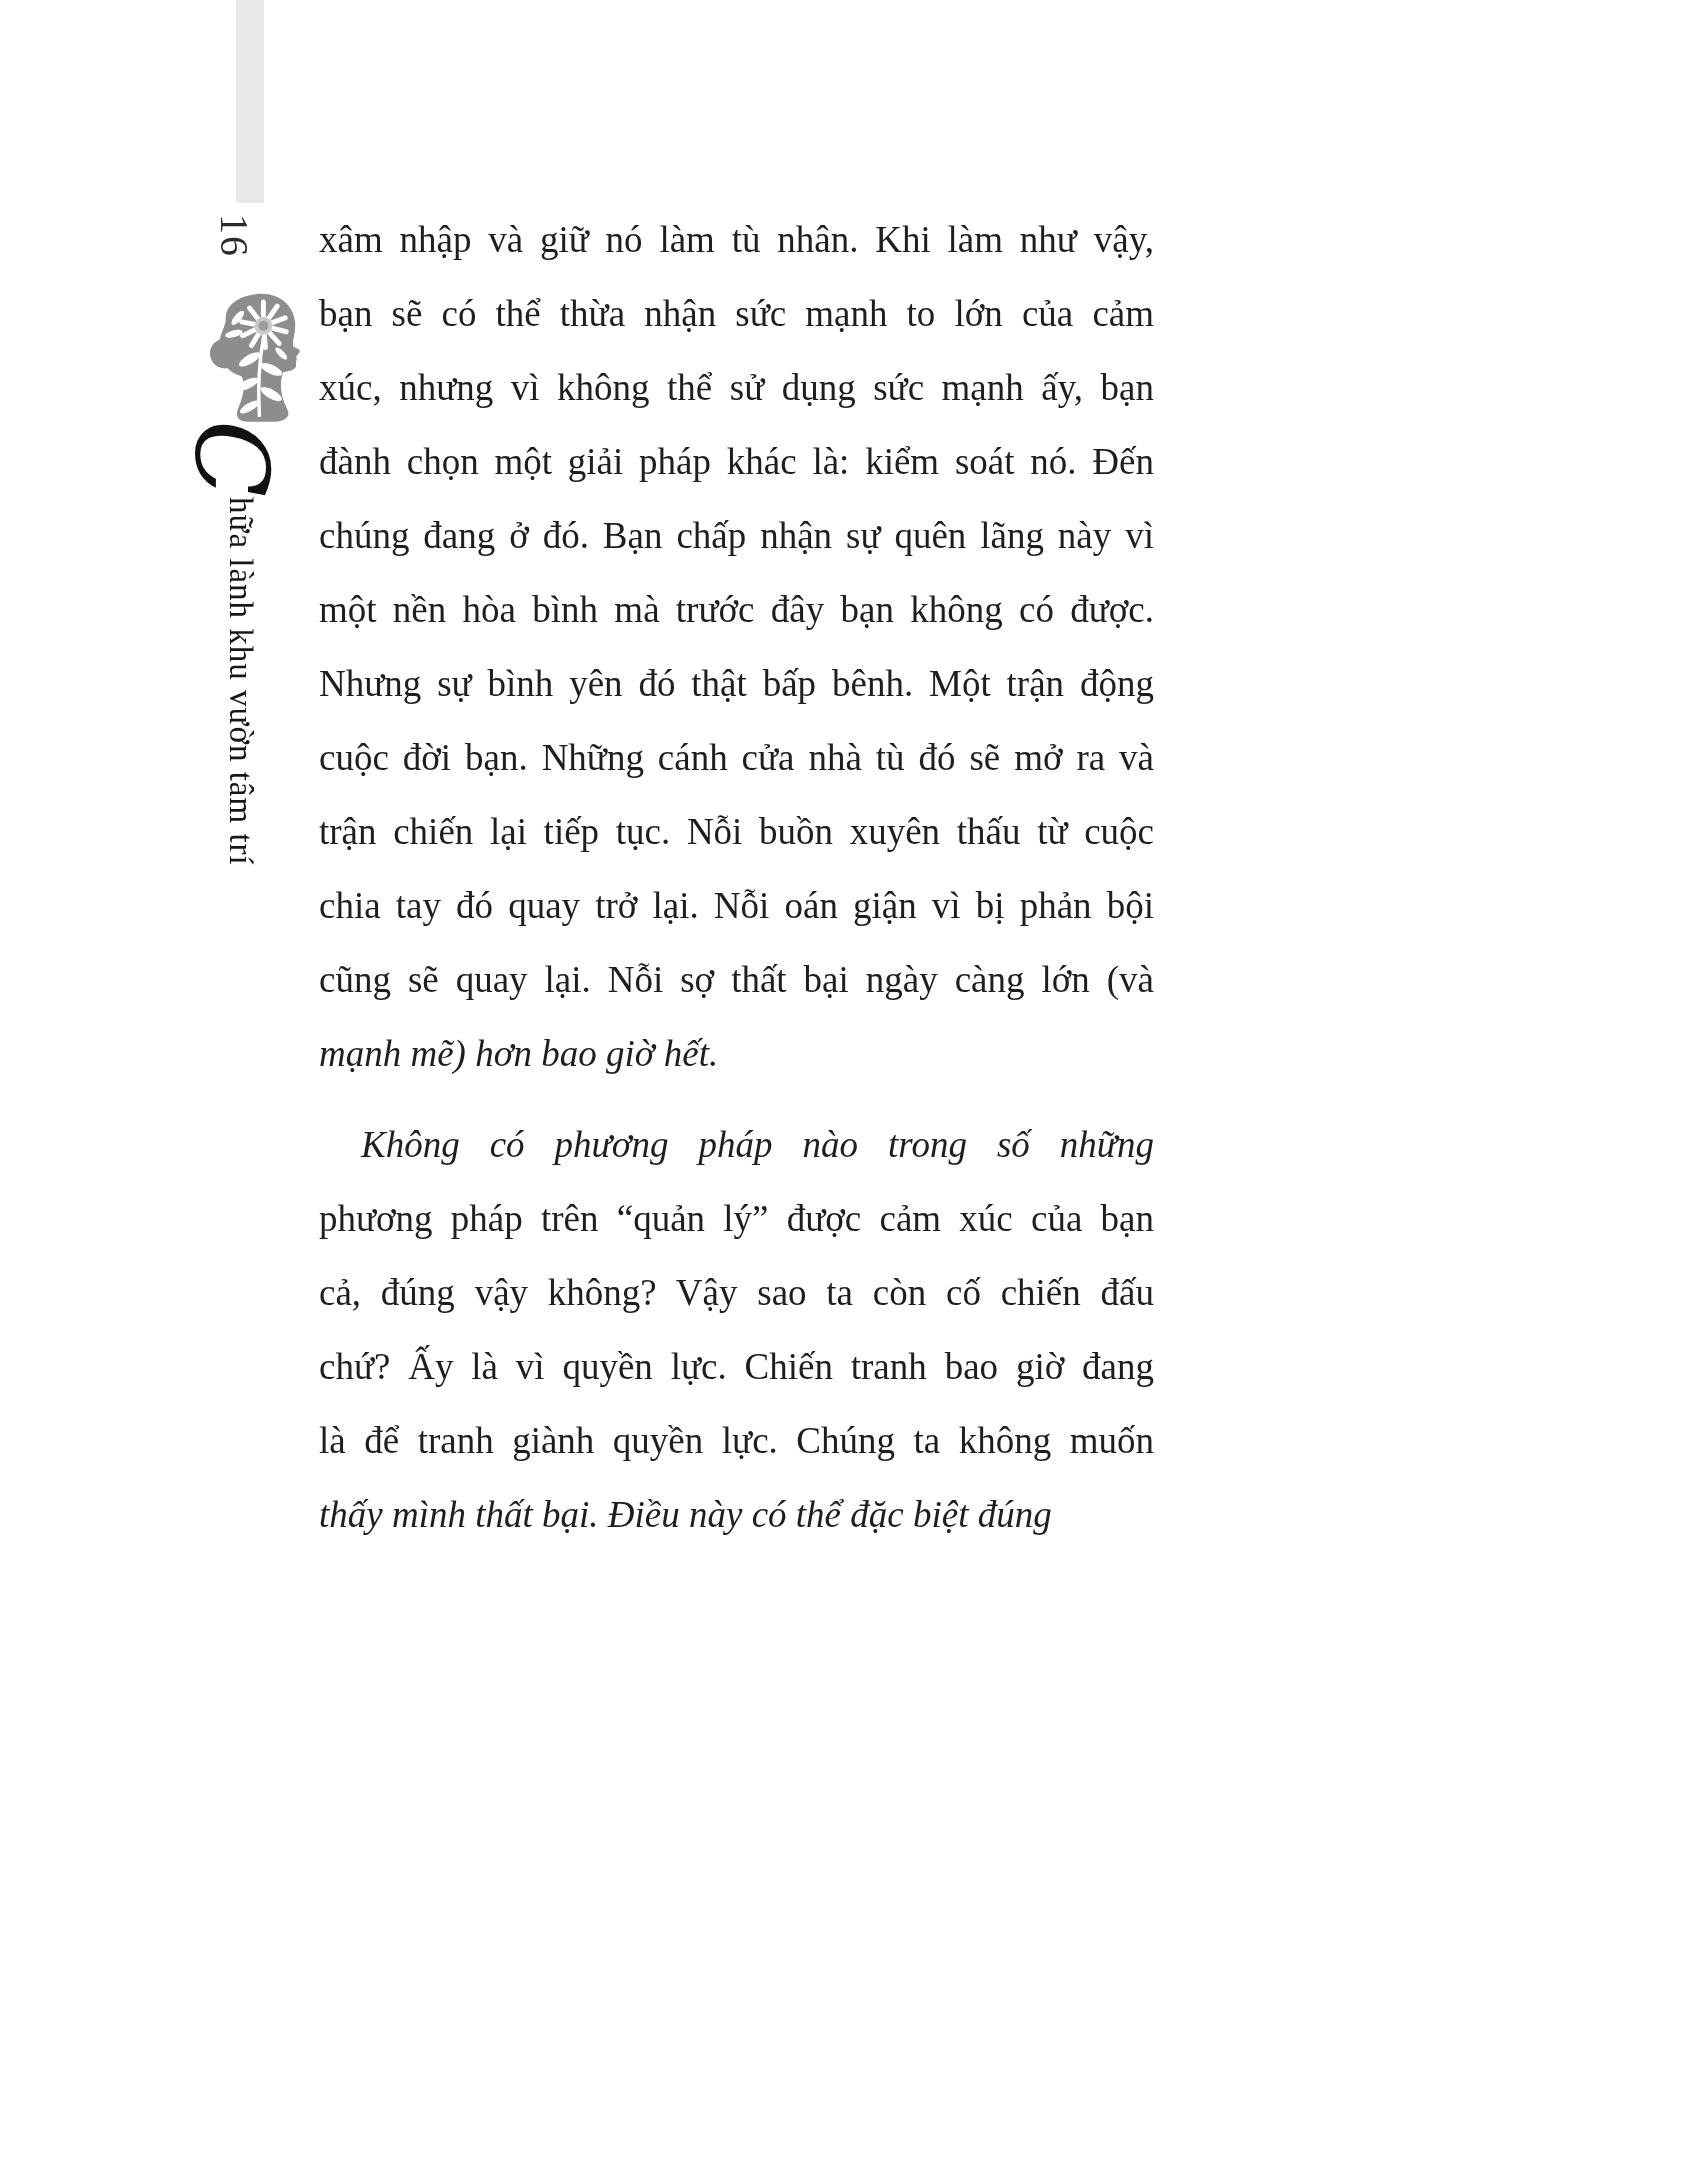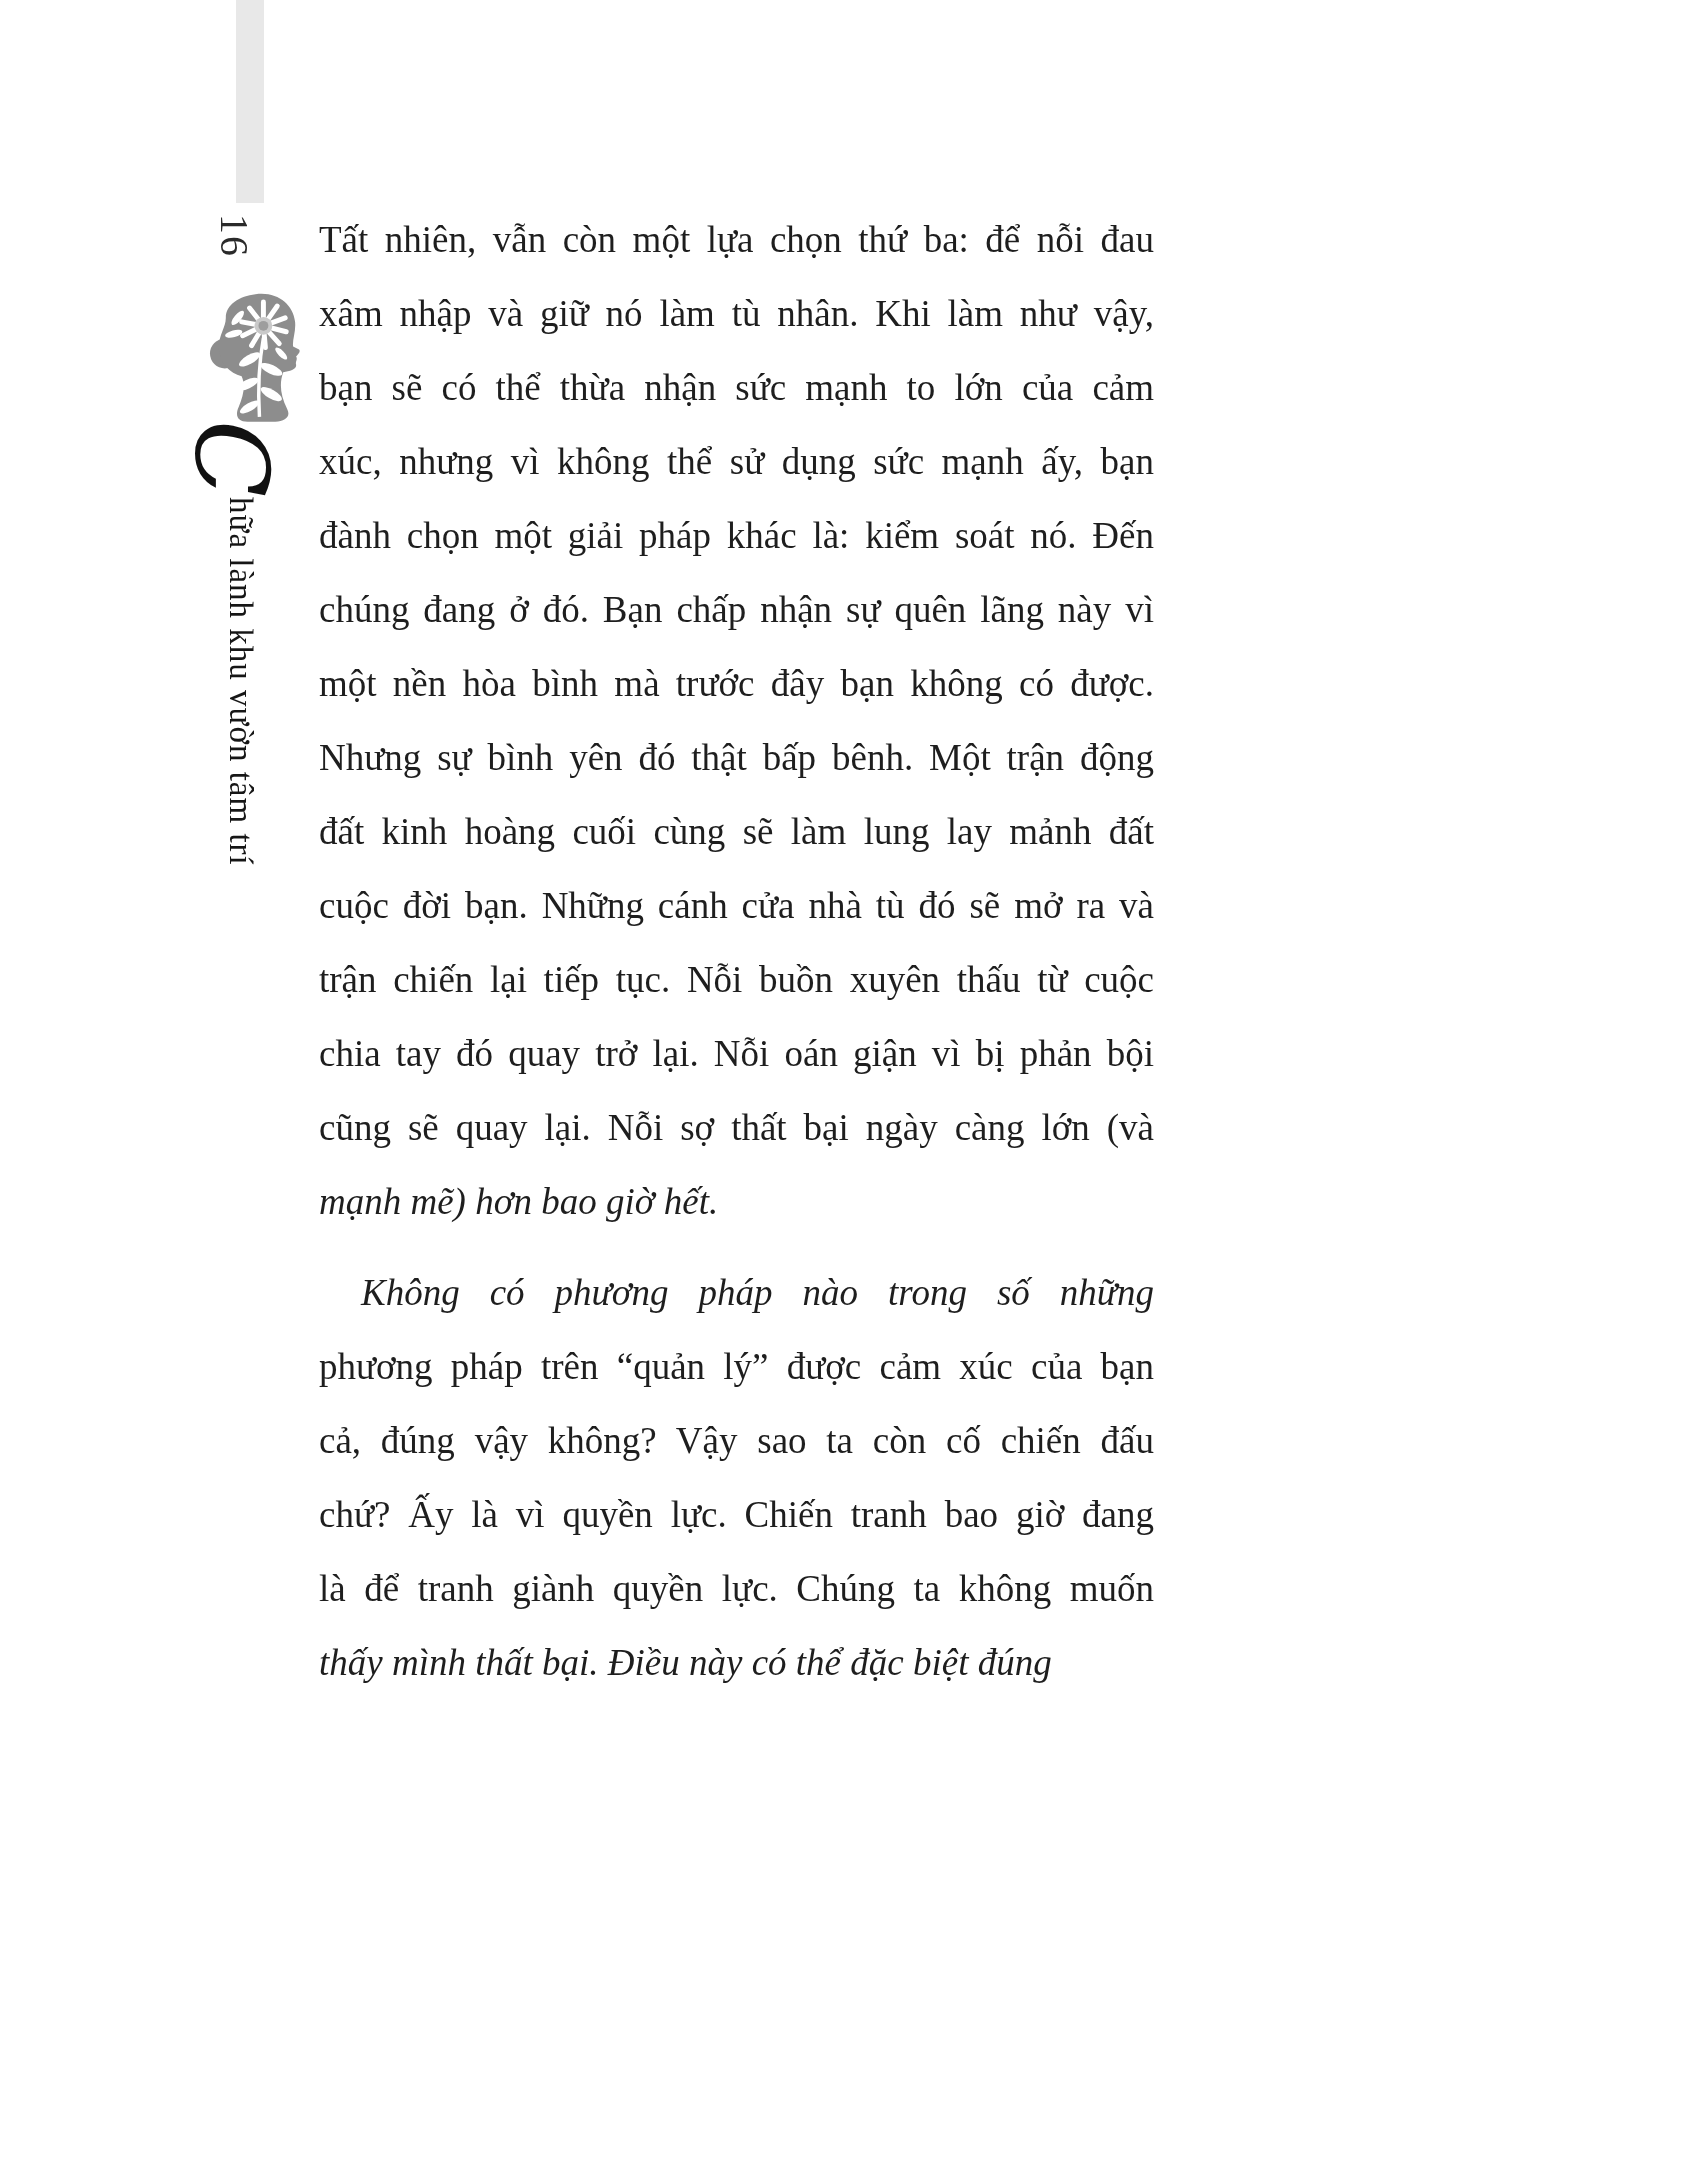--- a/index.html
+++ b/index.html
@@ -109,29 +109,27 @@
         <ellipse cx="74" cy="64" rx="8" ry="3" transform="rotate(45 74 64)"></ellipse>
       </g>
     </svg>
   </div>
 
   <div class="title-initial">C</div>
   <div class="title-rest">hữa lành khu vườn tâm trí</div>
 
   <main class="text-block">
     <div class="para para1">
-        <div class="line">Tất nhiên, vẫn còn một lựa chọn thứ ba: để nỗi đau</div>
         <div class="line">xâm nhập và giữ nó làm tù nhân. Khi làm như vậy,</div>
         <div class="line">bạn sẽ có thể thừa nhận sức mạnh to lớn của cảm</div>
         <div class="line">xúc, nhưng vì không thể sử dụng sức mạnh ấy, bạn</div>
         <div class="line">đành chọn một giải pháp khác là: kiểm soát nó. Đến</div>
         <div class="line">chúng đang ở đó. Bạn chấp nhận sự quên lãng này vì</div>
         <div class="line">một nền hòa bình mà trước đây bạn không có được.</div>
         <div class="line">Nhưng sự bình yên đó thật bấp bênh. Một trận động</div>
-        <div class="line">đất kinh hoàng cuối cùng sẽ làm lung lay mảnh đất</div>
         <div class="line">cuộc đời bạn. Những cánh cửa nhà tù đó sẽ mở ra và</div>
         <div class="line">trận chiến lại tiếp tục. Nỗi buồn xuyên thấu từ cuộc</div>
         <div class="line">chia tay đó quay trở lại. Nỗi oán giận vì bị phản bội</div>
         <div class="line">cũng sẽ quay lại. Nỗi sợ thất bại ngày càng lớn (và</div>
         <div class="line last">mạnh mẽ) hơn bao giờ hết.</div>
       </div>
     <div class="para para2">
         <div class="line">Không có phương pháp nào trong số những</div>
         <div class="line">phương pháp trên “quản lý” được cảm xúc của bạn</div>
         <div class="line">cả, đúng vậy không? Vậy sao ta còn cố chiến đấu</div>

